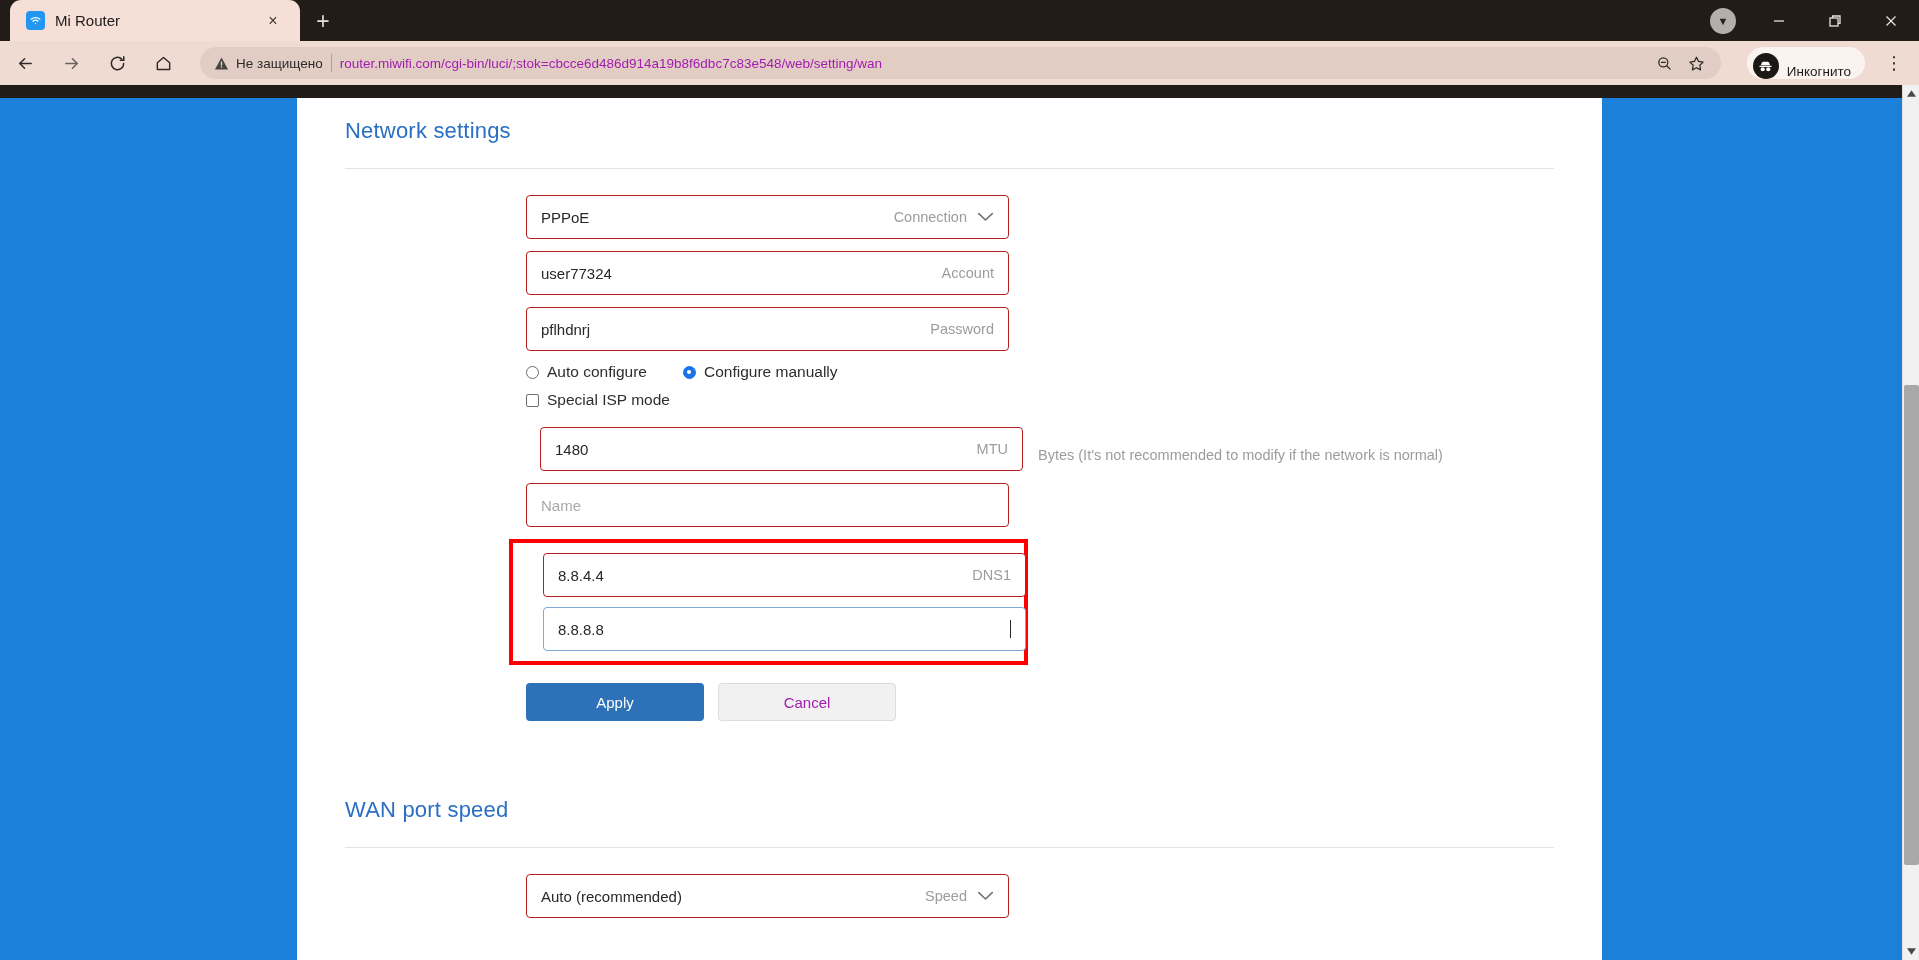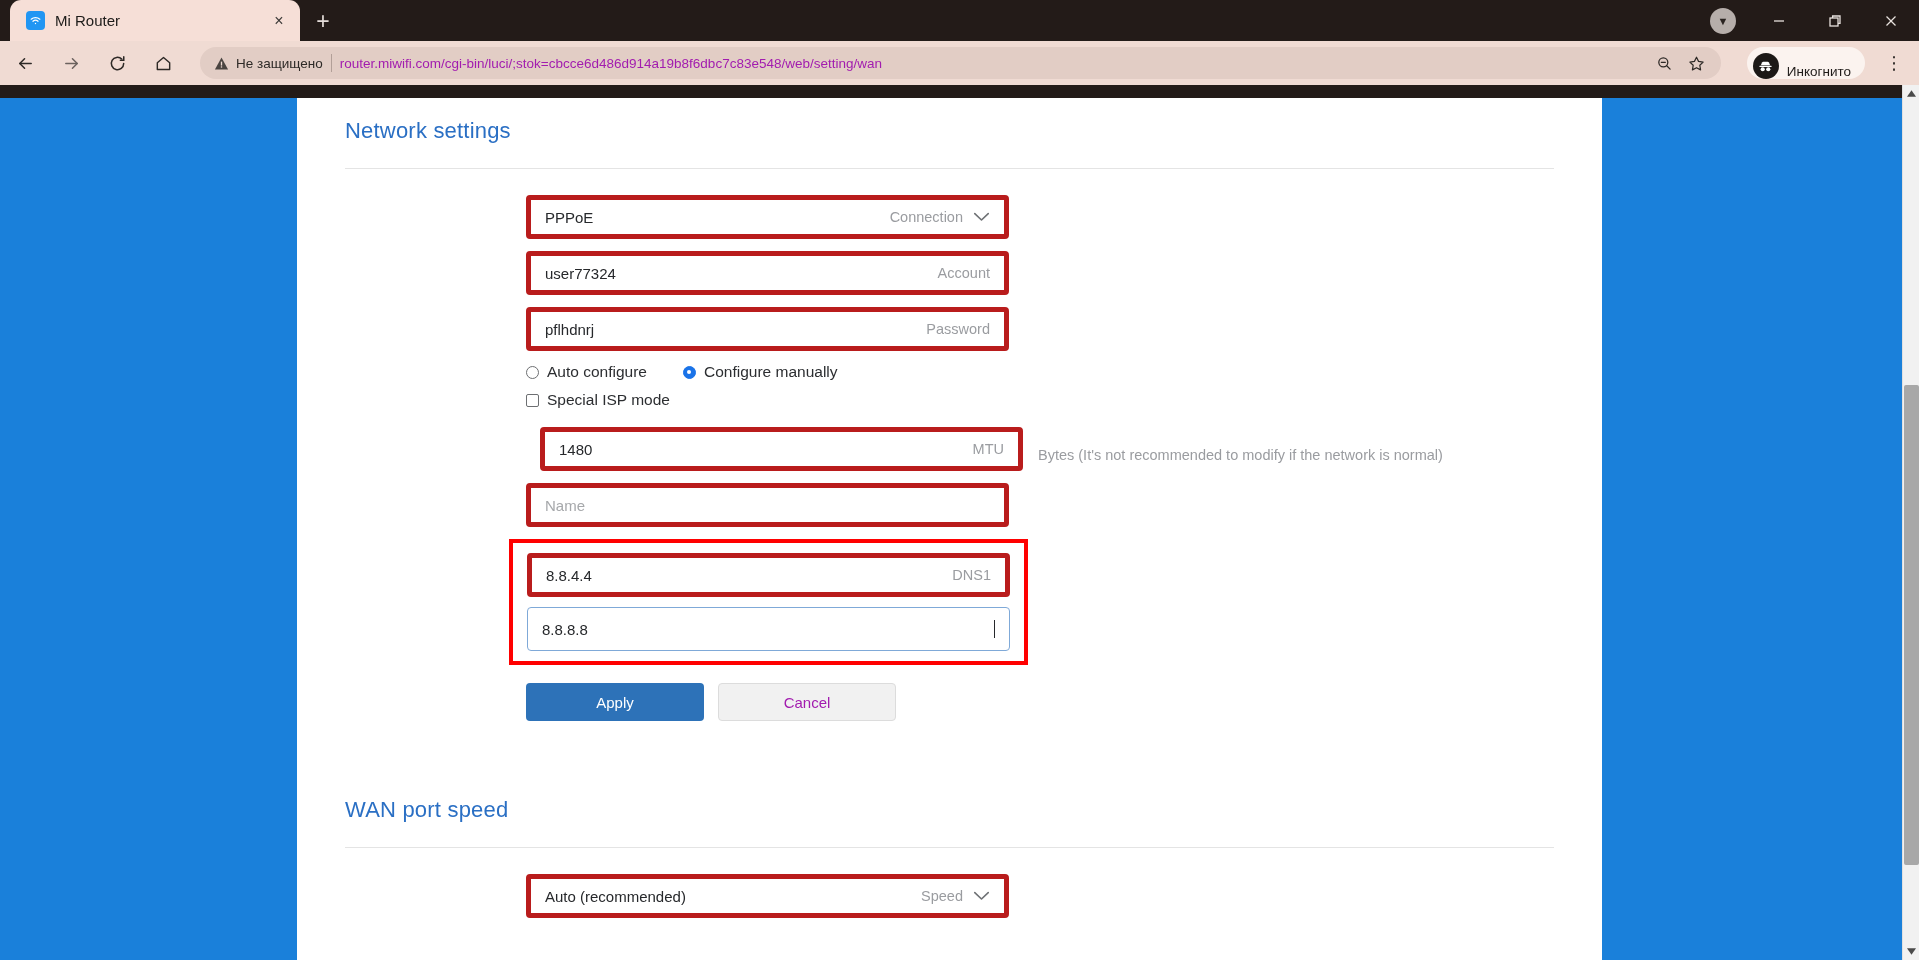--- a/index.html
+++ b/index.html
@@ -16,21 +16,21 @@
   .titlebar {
     height: 41px; background: #231b18;
     display: flex; align-items: flex-end; position: relative;
   }
   .tabstrip { display: flex; align-items: flex-end; height: 41px; padding-left: 10px; }
   .tab {
     display: flex; align-items: center; gap: 10px;
     height: 41px; width: 290px;
     background: #f6dfd7;
     border-radius: 11px 11px 0 0;
-    padding: 0 10px 0 16px;
+    padding: 0 16px 0 16px;
     position: relative;
   }
   .tab-favicon {
     width: 19px; height: 19px; border-radius: 4px;
     background: #2196f3; flex: 0 0 auto;
     display: flex; align-items: center; justify-content: center;
   }
   .tab-title {
     font-size: 15px; color: #1d1b19; flex: 1 1 auto;
     white-space: nowrap; overflow: hidden; text-overflow: ellipsis;
@@ -121,21 +121,21 @@
   .section-title {
     font-size: 22px; color: #2a6fc4; font-weight: normal;
     padding-top: 20px; letter-spacing: .2px;
   }
   .divider { height: 1px; background: #e4e4e4; margin-top: 24px; }
 
   .form { padding-left: 181px; padding-top: 26px; }
 
   .field {
     width: 483px; height: 44px;
-    border: 5px solid #b91c1c; border-radius: 4px;
+    border: 1px solid #b91c1c; border-radius: 4px;
     background: #fff;
     display: flex; align-items: center;
     padding: 0 14px 0 14px;
     margin-bottom: 12px;
     position: relative;
   }
   .field.focused { border: 1px solid #7fa9d8; }
   .field-value { font-size: 15px; color: #26282b; flex: 1 1 auto; }
   .field-value.placeholder { color: #a6a8ab; }
   .field-label {
@@ -166,21 +166,21 @@
   .checkbox {
     width: 13px; height: 13px; border: 1px solid #6d6f72;
     background: #fff; flex: 0 0 auto; border-radius: 2px;
   }
   .opt-label { font-size: 15.5px; color: #2c2e31; }
   .check-row { display: flex; align-items: center; gap: 8px; margin: 10px 0 18px 0; }
 
   .redbox {
     border: 4px solid #ff0000;
     width: 519px;
-    padding: 10px 14px 6px 14px;
+    padding: 10px 14px 6px 30px;
     margin: 6px 0 10px -17px;
   }
   .redbox .field { margin-bottom: 10px; }
   .redbox .field:last-child { margin-bottom: 4px; }
 
   .buttons { display: flex; gap: 14px; margin-top: 18px; }
   .btn {
     height: 38px; border-radius: 4px;
     display: flex; align-items: center; justify-content: center;
     font-size: 15px;

